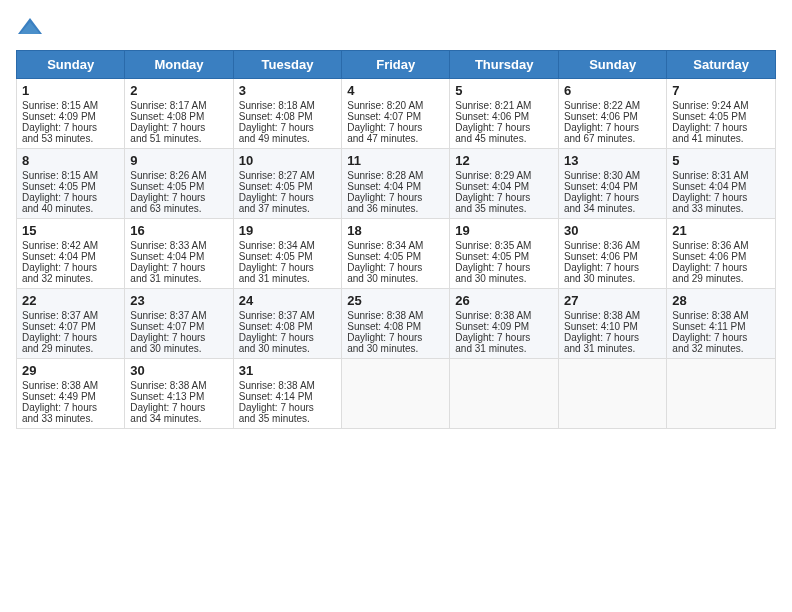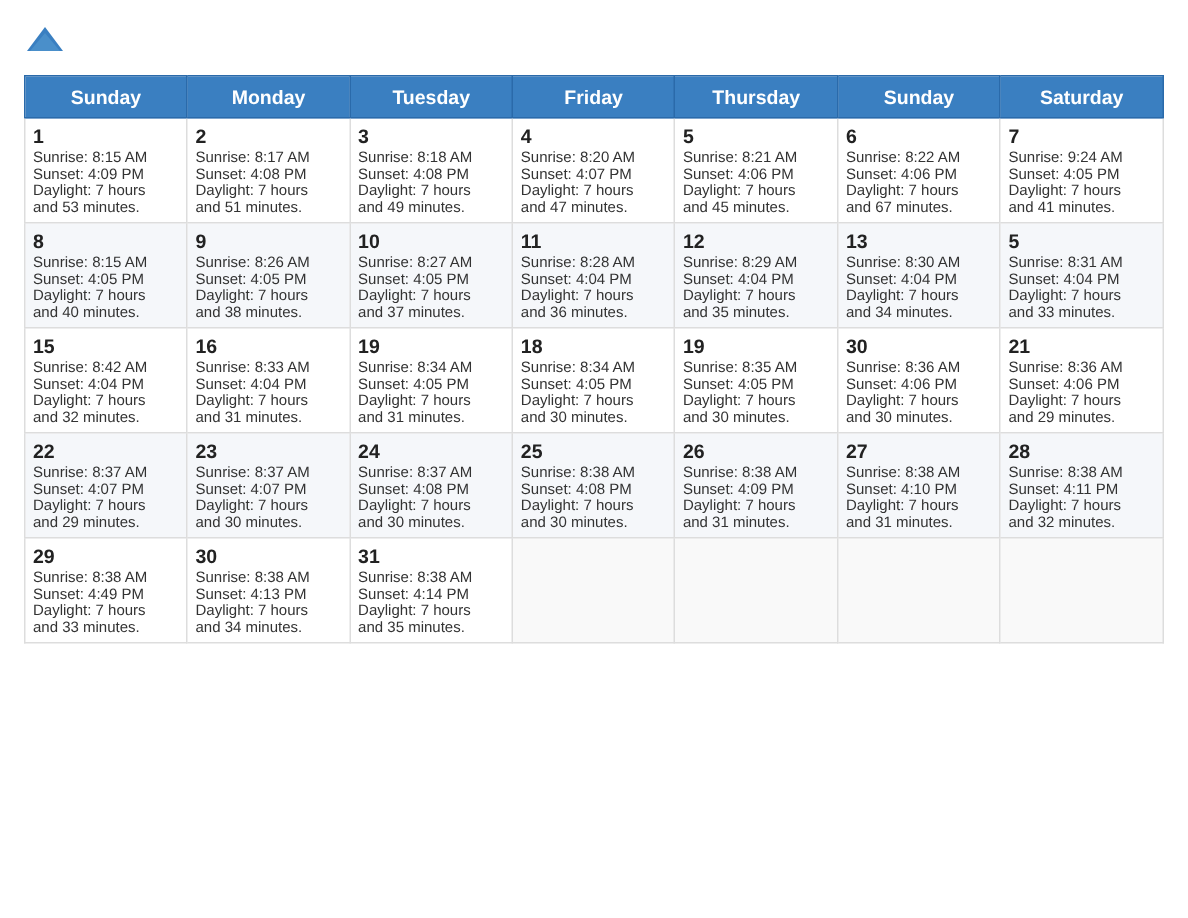--- a/index.html
+++ b/index.html
@@ -165,21 +165,21 @@
           <div>Sunrise: 8:15 AM</div>
           <div>Sunset: 4:05 PM</div>
           <div>Daylight: 7 hours</div>
           <div>and 40 minutes.</div>
         </td>
         <td>
           <span class="day-num">9</span>
           <div>Sunrise: 8:26 AM</div>
           <div>Sunset: 4:05 PM</div>
           <div>Daylight: 7 hours</div>
-          <div>and 38 minutes.</div>
+          <div>and 63 minutes.</div>
         </td>
         <td>
           <span class="day-num">10</span>
           <div>Sunrise: 8:27 AM</div>
           <div>Sunset: 4:05 PM</div>
           <div>Daylight: 7 hours</div>
           <div>and 37 minutes.</div>
         </td>
         <td>
           <span class="day-num">11</span>

